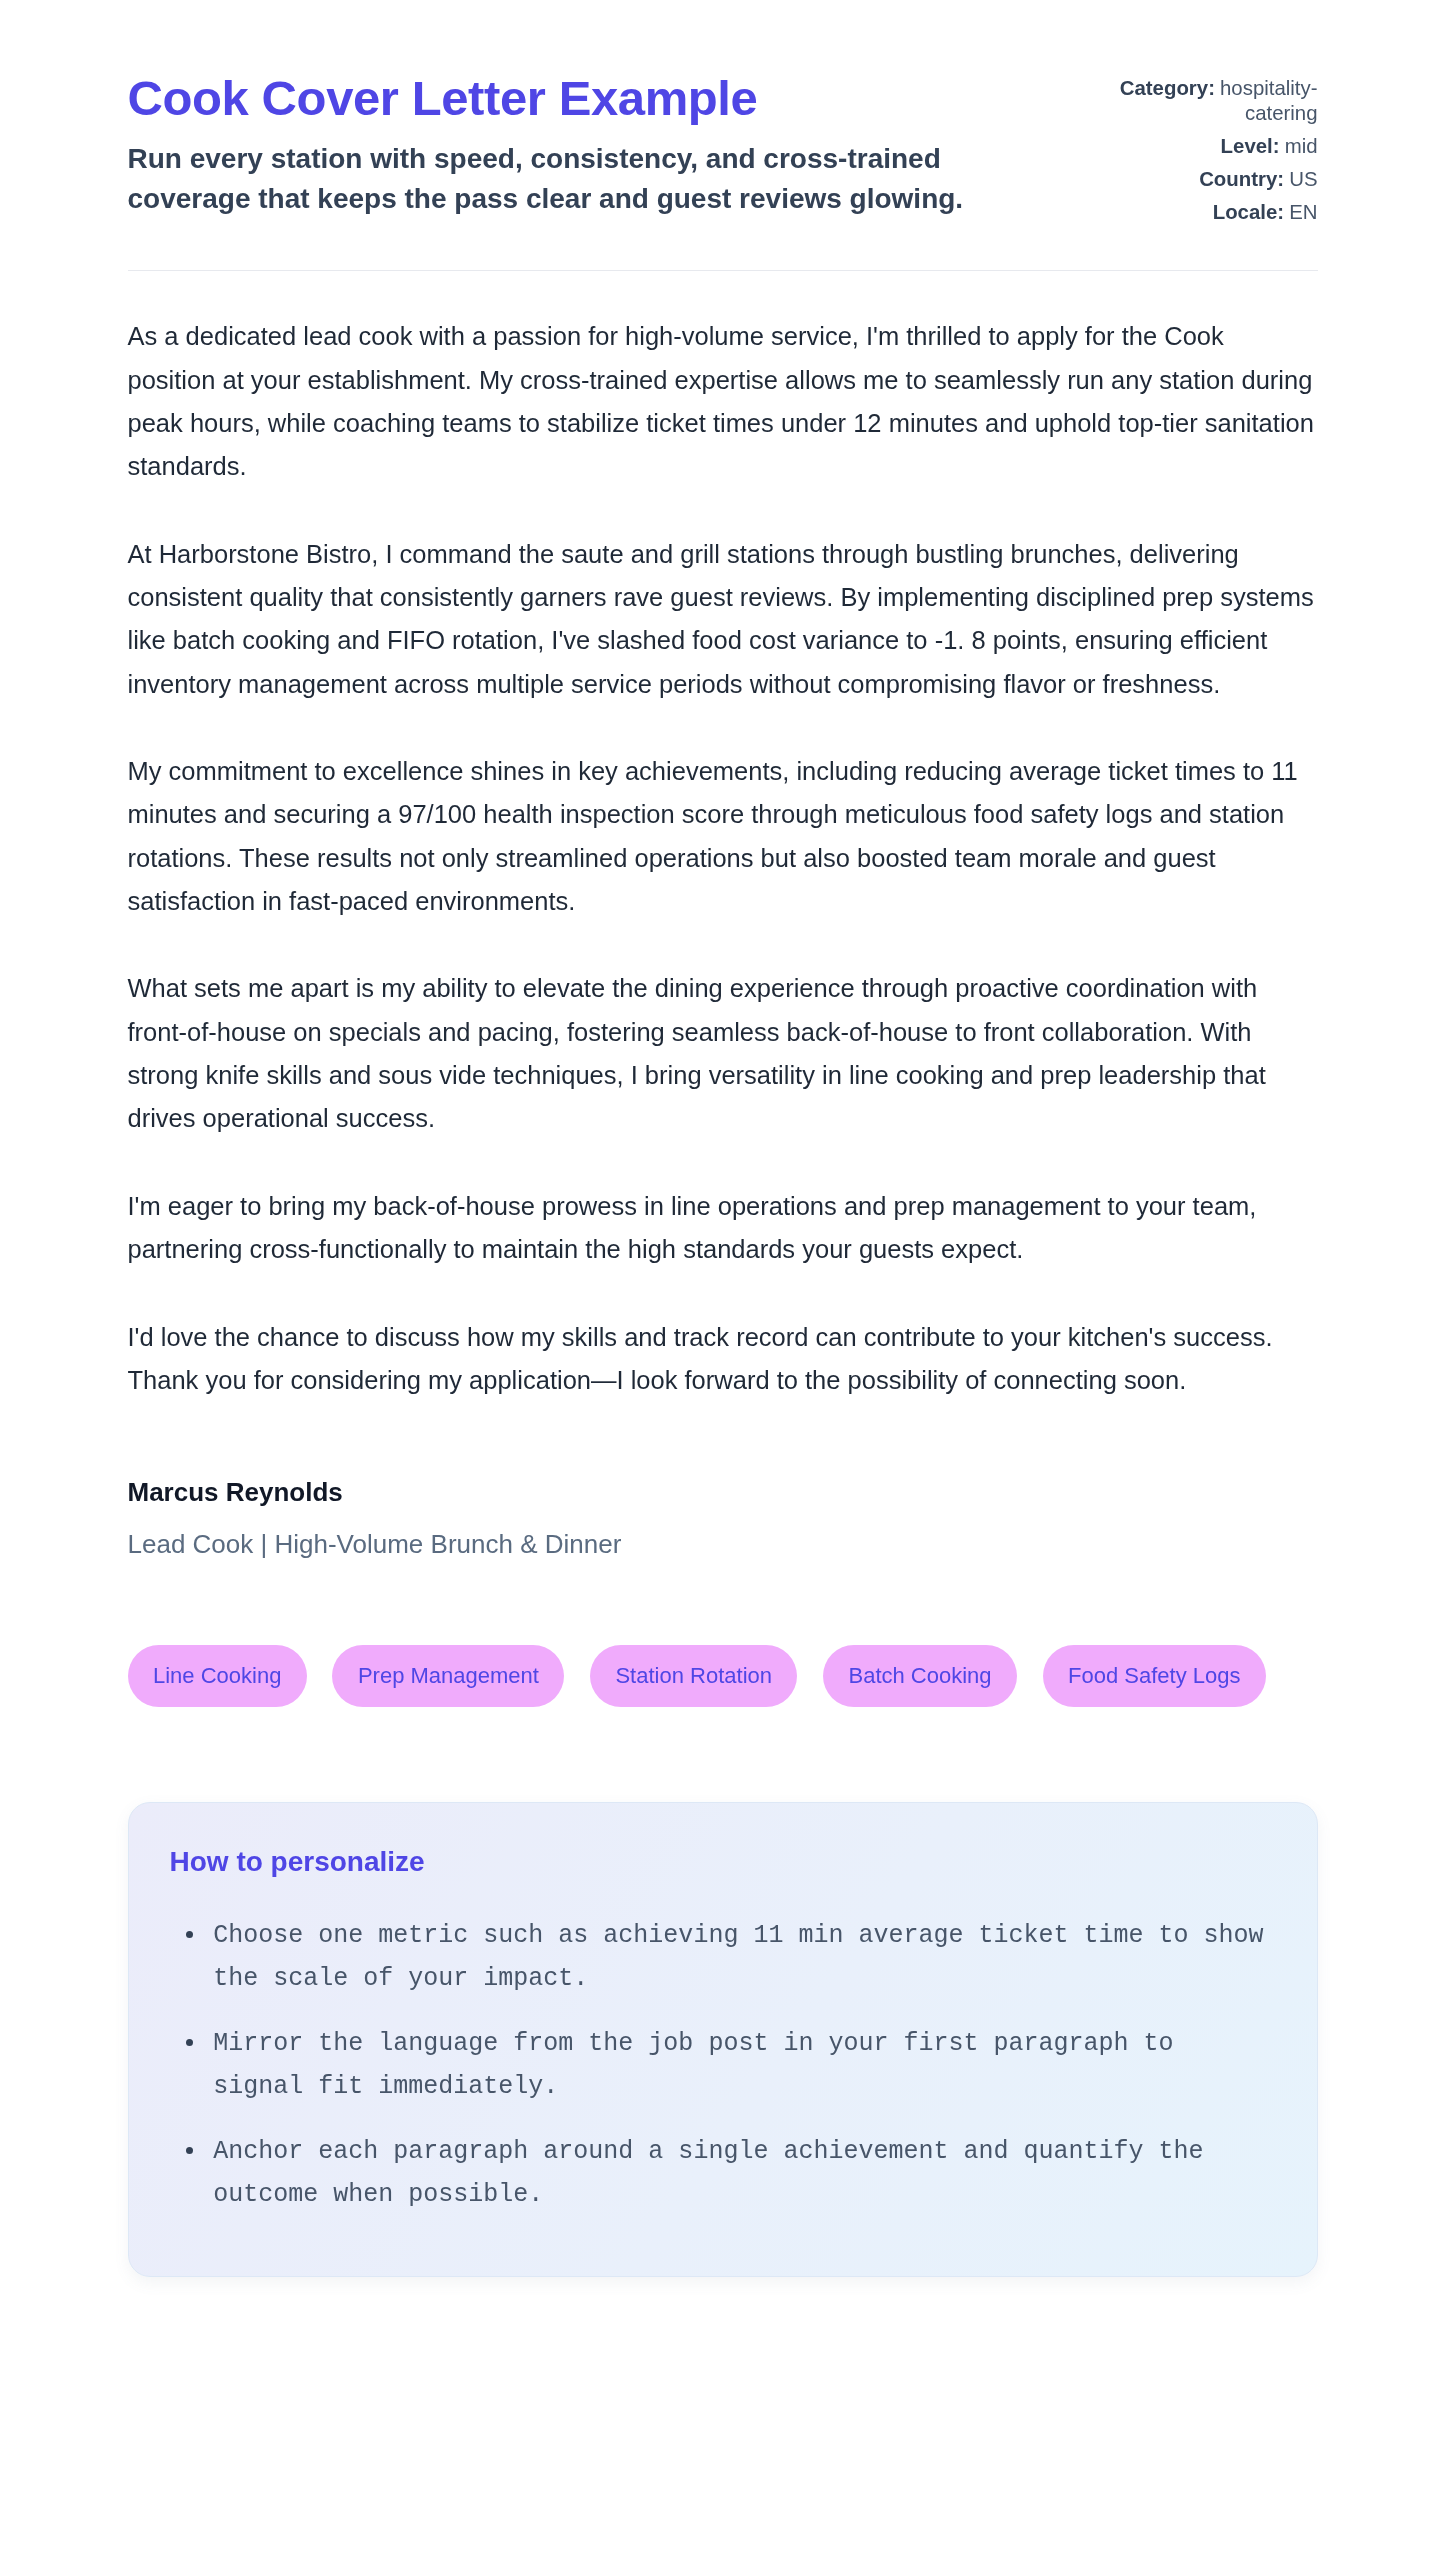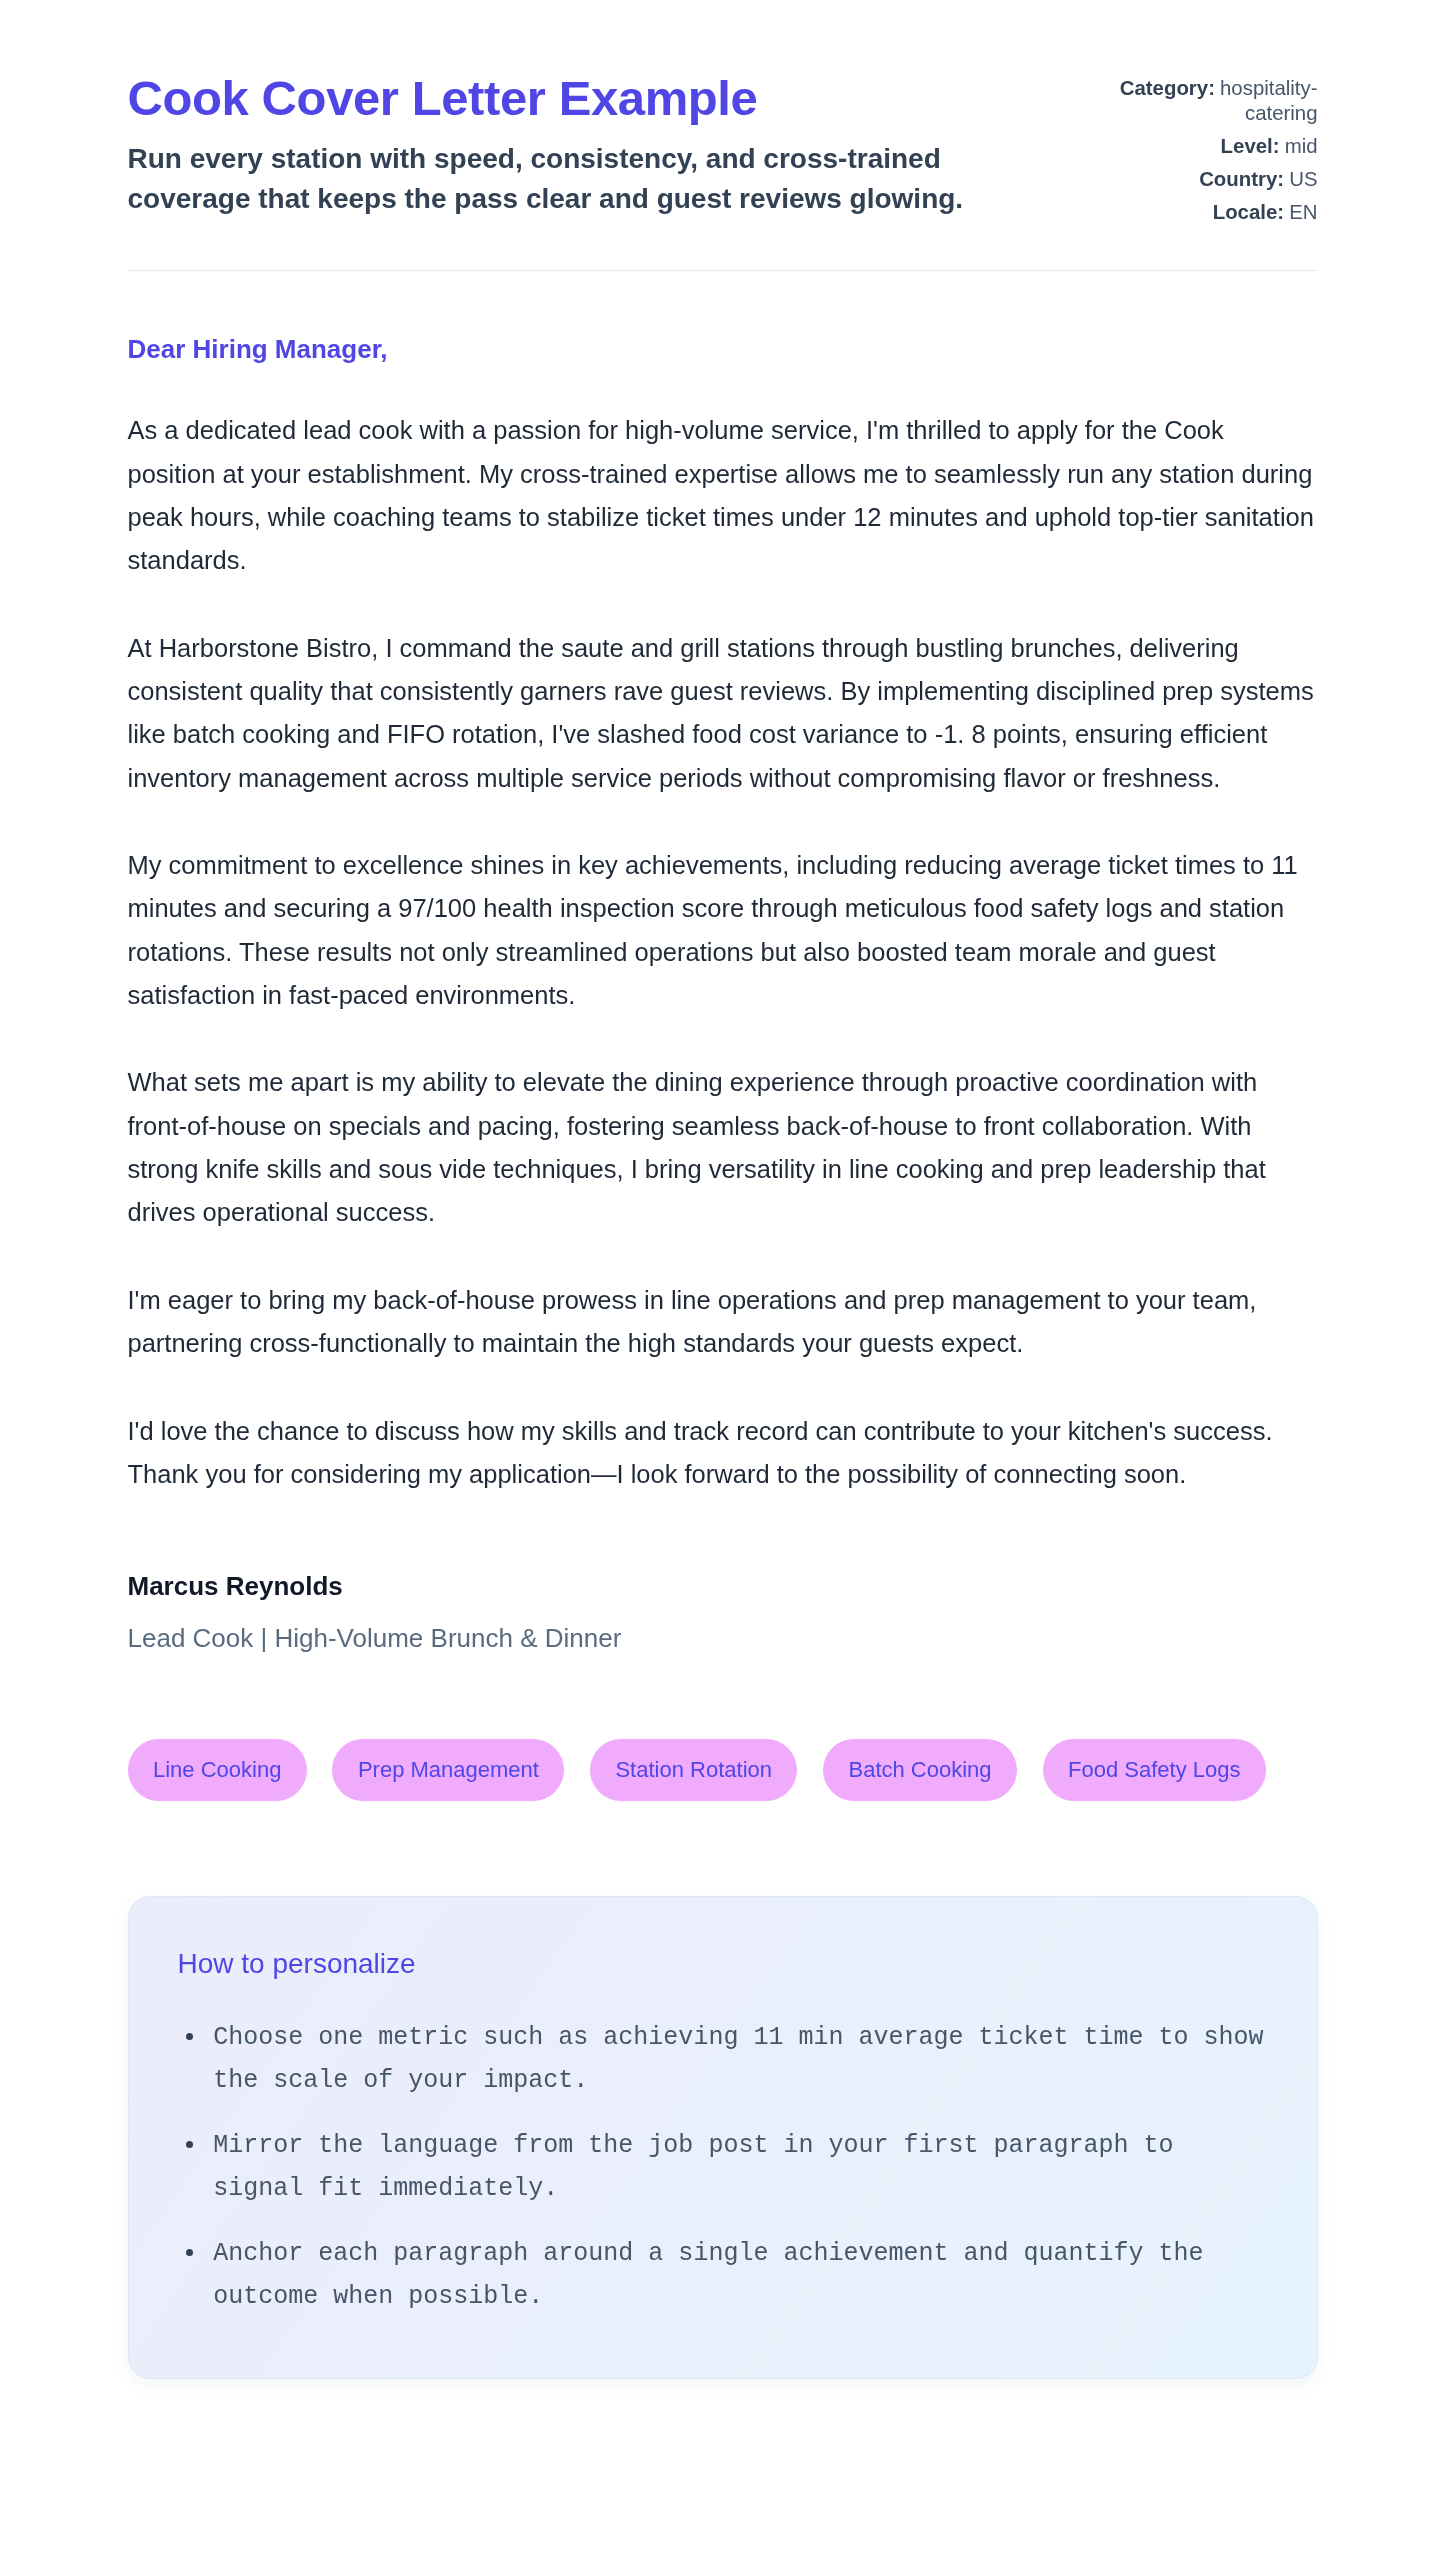--- a/index.html
+++ b/index.html
@@ -108,23 +108,23 @@
     margin-top:95px;
     background:linear-gradient(125deg,#ebecfa 0%,#e9f0fb 55%,#e6f3fc 100%);
     border:1.7px solid #dde8f6;
     border-radius:22px;
     padding:43px 41px 48px;
     box-sizing:border-box;
     box-shadow:0 5.1px 15.3px rgba(100,116,139,0.08);
   }
   .tip-heading{
     font-size:28px;
-    font-weight:400;
+    font-weight:700;
     color:#4f46e5;
-    margin:8px;
+    margin:0;
   }
   .tips{
     margin:36px 0 0;
     padding-left:37px;
     color:#475569;
     list-style:disc;
     font-family:Liberation Mono, monospace;
   }
   .tips li{
     font-size:25px;
@@ -149,21 +149,20 @@
       <div class="meta-item"><span class="meta-label">Category:</span><span>hospitality-catering</span></div>
       <div class="meta-item"><span class="meta-label">Level:</span><span>mid</span></div>
       <div class="meta-item"><span class="meta-label">Country:</span><span>US</span></div>
       <div class="meta-item"><span class="meta-label">Locale:</span><span>EN</span></div>
     </div>
   </div>
 
   <hr class="divider">
 
   <div class="letter">
-    <div class="greeting">Dear Hiring Manager,</div>
     <p class="body-par">As a dedicated lead cook with a passion for high-volume service, I'm thrilled to apply for the Cook position at your establishment. My cross-trained expertise allows me to seamlessly run any station during peak hours, while coaching teams to stabilize ticket times under 12 minutes and uphold top-tier sanitation standards.</p>
     <p class="body-par">At Harborstone Bistro, I command the saute and grill stations through bustling brunches, delivering consistent quality that consistently garners rave guest reviews. By implementing disciplined prep systems like batch cooking and FIFO rotation, I've slashed food cost variance to -1. 8 points, ensuring efficient inventory management across multiple service periods without compromising flavor or freshness.</p>
     <p class="body-par">My commitment to excellence shines in key achievements, including reducing average ticket times to 11 minutes and securing a 97/100 health inspection score through meticulous food safety logs and station rotations. These results not only streamlined operations but also boosted team morale and guest satisfaction in fast-paced environments.</p>
     <p class="body-par">What sets me apart is my ability to elevate the dining experience through proactive coordination with front-of-house on specials and pacing, fostering seamless back-of-house to front collaboration. With strong knife skills and sous vide techniques, I bring versatility in line cooking and prep leadership that drives operational success.</p>
     <p class="body-par">I'm eager to bring my back-of-house prowess in line operations and prep management to your team, partnering cross-functionally to maintain the high standards your guests expect.</p>
     <p class="body-par">I'd love the chance to discuss how my skills and track record can contribute to your kitchen's success. Thank you for considering my application—I look forward to the possibility of connecting soon.</p>
 
     <div class="signature-name">Marcus Reynolds</div>
     <div class="signature-role">Lead Cook | High-Volume Brunch &amp; Dinner</div>
   </div>

